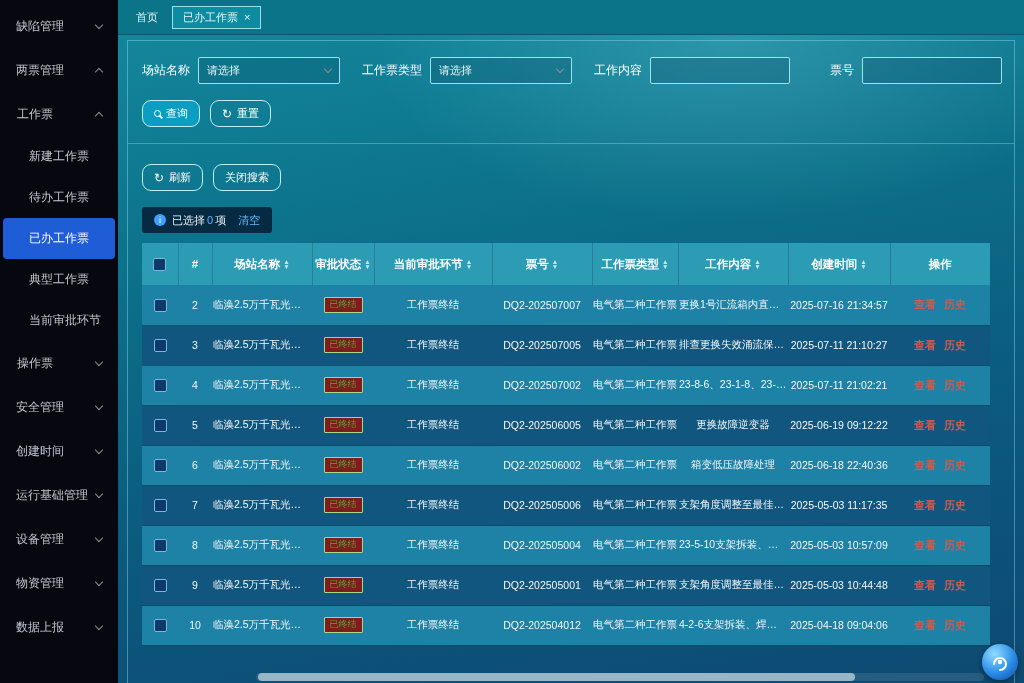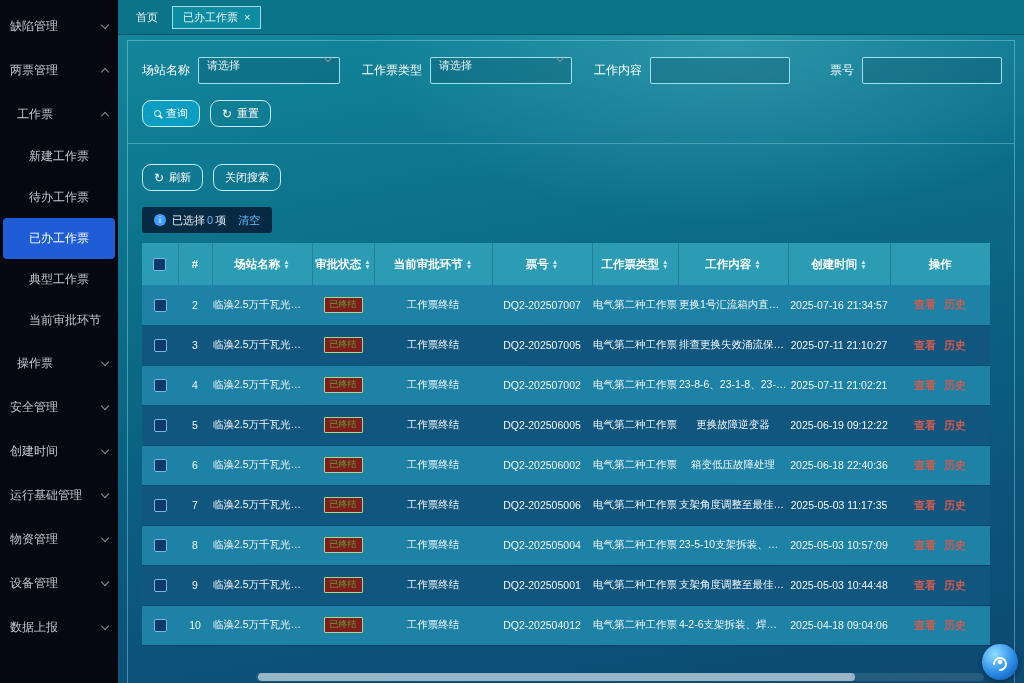--- a/index.html
+++ b/index.html
@@ -11,21 +11,21 @@
   }
   .app { display:flex; width:1024px; height:683px; }
 
   
   .sidebar {
     width:118px; flex-shrink:0; background:#07070f; color:#c3c7d1;
     padding-top:4px; overflow:hidden;
   }
   .sb-item {
     display:flex; align-items:center; justify-content:space-between;
-    height:44px; padding:0 10px; font-size:12px; cursor:pointer; white-space:nowrap;
+    height:44px; padding:0 16px; font-size:12px; cursor:pointer; white-space:nowrap;
   }
   .sb-item.lvl2 { padding-left:17px; }
   .sb-item.lvl3 { padding-left:29px; height:41px; }
   .sb-item.active { background:#1f5dd6; color:#fff; border-radius:4px; margin:0 3px; padding-left:26px; }
   .chev {
     width:6px; height:6px; border:solid #8a8f99; border-width:0 1.5px 1.5px 0;
     display:inline-block; transform:rotate(45deg); margin-top:-3px; flex-shrink:0;
   }
   .chev.up { transform:rotate(-135deg); margin-top:3px; }
 
@@ -49,21 +49,21 @@
   .panel {
     position:absolute; top:40px; left:9px; right:9px; bottom:0;
     border:1px solid rgba(140,220,235,.45); border-bottom:none;
   }
 
   
   .filter-row { display:flex; align-items:center; padding:16px 12px 0 14px; }
   .f-label { font-size:12px; color:#fff; margin-right:8px; white-space:nowrap; }
   .sel {
     width:152px; height:27px; border:1px solid #9fe2ee; background:rgba(8,70,95,.25);
-    display:flex; align-items:flex-start; justify-content:space-between;
+    display:flex; align-items:center; justify-content:space-between;
     padding:0 8px; cursor:pointer; border-radius:2px;
   }
   .sel span { font-size:11px; color:#e8f4f6; }
   .inp {
     width:140px; height:27px; border:1px solid #9fe2ee; background:rgba(8,70,95,.25);
     color:#fff; font-size:11px; padding:0 8px; border-radius:2px; outline:none;
   }
   .gap-lg { margin-left:22px; }
   .gap-xl { margin-left:40px; }
 
@@ -195,25 +195,25 @@
         </div>
         <div class="sb-item lvl1">
           <span>创建时间</span>
           <span class="chev"></span>
         </div>
         <div class="sb-item lvl1">
           <span>运行基础管理</span>
           <span class="chev"></span>
         </div>
         <div class="sb-item lvl1">
+          <span>设备管理</span>
+          <span class="chev"></span>
+        </div>
+        <div class="sb-item lvl1">
           <span>物资管理</span>
-          <span class="chev"></span>
-        </div>
-        <div class="sb-item lvl1">
-          <span>设备管理</span>
           <span class="chev"></span>
         </div>
         <div class="sb-item lvl1">
           <span>数据上报</span>
           <span class="chev"></span>
         </div>
       </div>
   </div>
 
   <div class="main">

